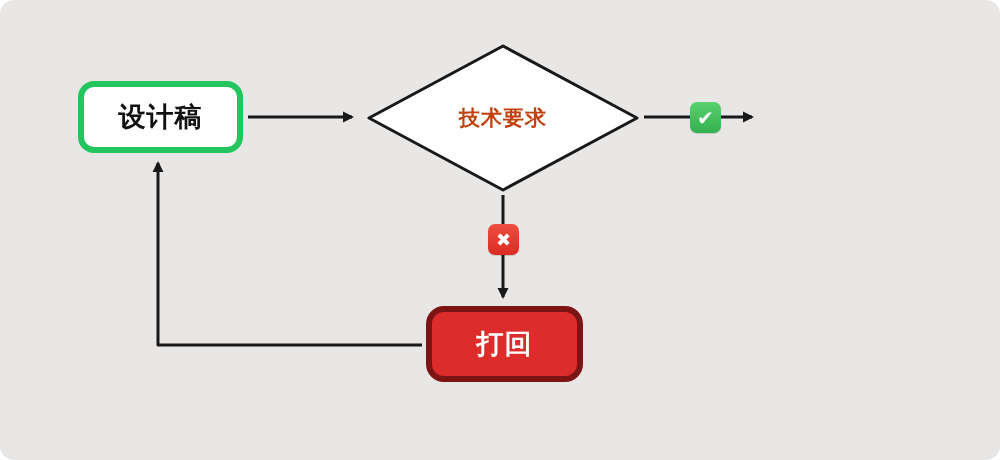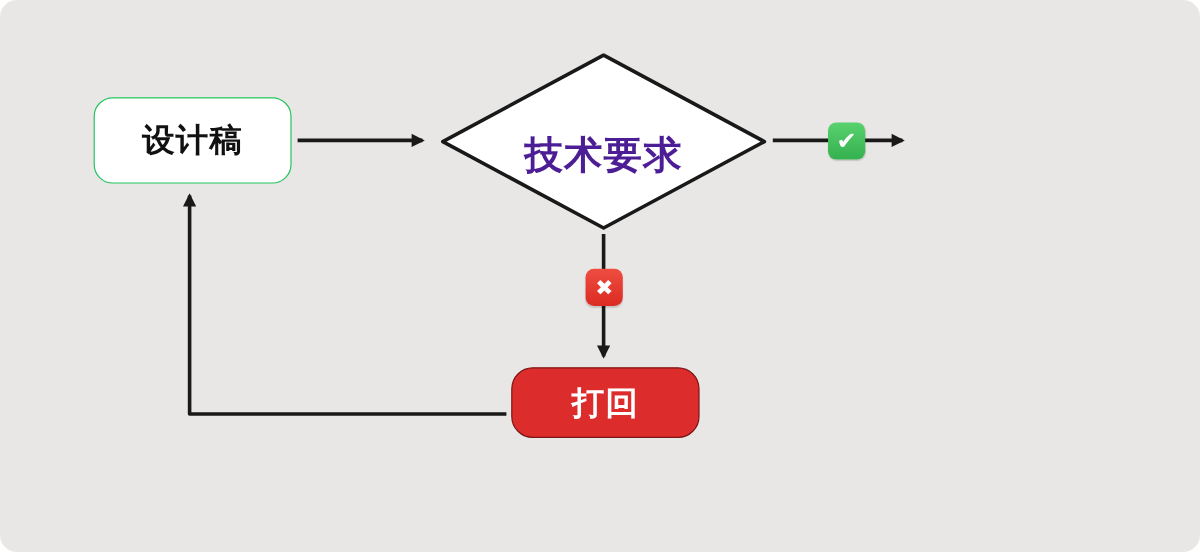--- a/index.html
+++ b/index.html
@@ -28,63 +28,63 @@
     align-items: center;
     justify-content: center;
     box-sizing: border-box;
     font-weight: 700;
     font-size: 27px;
     letter-spacing: 1px;
     color: #111111;
   }
   .node-rect {
     background: #ffffff;
-    border: 1px solid #22c55e;
+    border: 6px solid #22c55e;
     border-radius: 16px;
     font-family: Liberation Mono, monospace;
   }
   .node-design {
     left: 78px; top: 81px;
     width: 165px; height: 72px;
   }
   .node-pass {
     left: 766px; top: 83px;
     width: 168px; height: 72px;
     background: #2e9b44;
     border-color: #17652b;
     color: #ffffff;
   }
   .node-reject {
     left: 426px; top: 306px;
-    width: 157px; height: 59px;
+    width: 157px; height: 76px;
     background: #dd2c2c;
     border-color: #7c1414;
     border-radius: 18px;
     color: #ffffff;
   }
   .diamond-wrap {
     position: absolute;
     left: 366px; top: 44px;
     width: 274px; height: 148px;
   }
   .diamond-wrap svg {
     position: absolute;
     left: 0; top: 0;
   }
   .diamond-label {
     position: absolute;
-    left: 0; top: 12px;
+    left: 0; top: 0;
     width: 274px; height: 148px;
     display: flex;
     align-items: center;
     justify-content: center;
     font-weight: 700;
-    font-size: 32px;
+    font-size: 21px;
     letter-spacing: 1px;
-    color: #4c1d95;
+    color: #c2410c;
   }
   .badge {
     position: absolute;
     width: 31px; height: 31px;
     border-radius: 7px;
     display: flex;
     align-items: center;
     justify-content: center;
     color: #ffffff;
     font-weight: 700;

